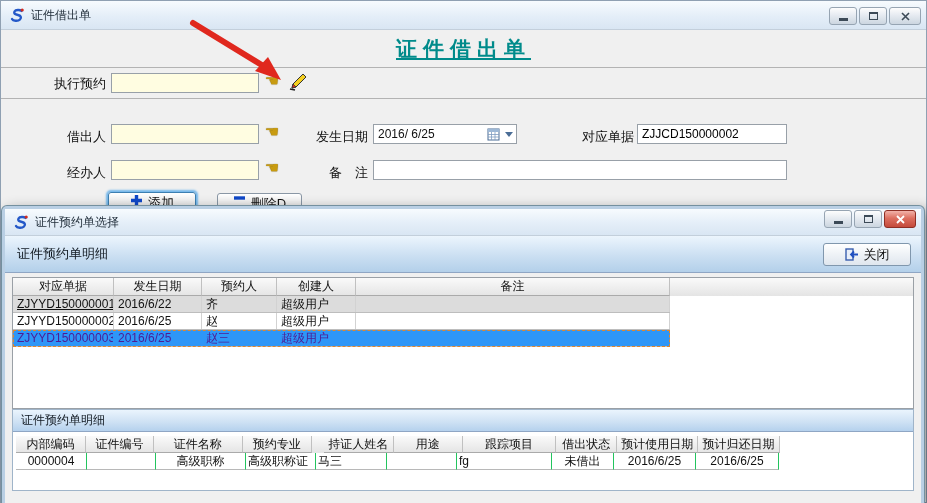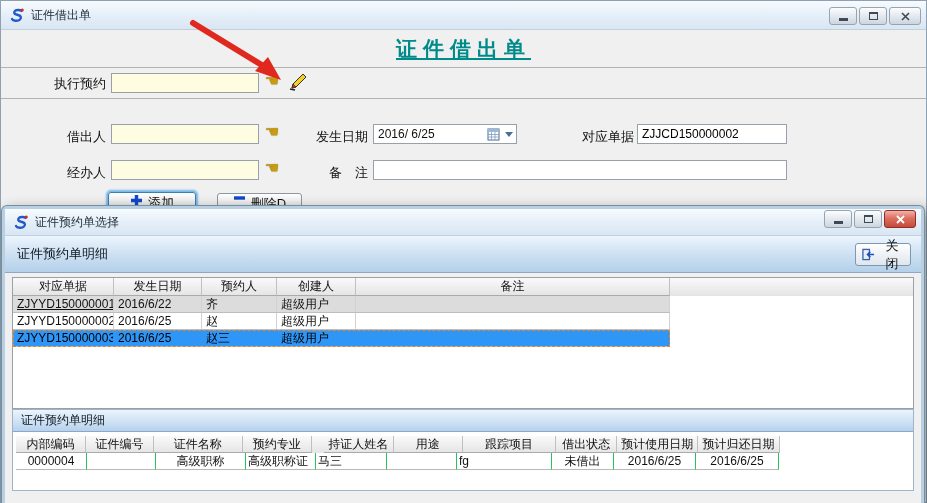--- a/index.html
+++ b/index.html
@@ -80,21 +80,21 @@
   .res-table{position:absolute;left:7px;top:68px;width:902px;height:132px;background:#fff;
              border:1px solid #9aa0a6;overflow:hidden;}
   .grid-head{display:flex;height:18px;background:linear-gradient(#fafafa,#e4e4e4);}
   .grid-head .hc{font-size:12px;color:#111;text-align:center;line-height:17px;
                  border-right:1px solid #c0c0c0;border-bottom:1px solid #aaaaaa;}
   .grid-row{display:flex;height:17px;border-bottom:1px solid #bdbdbd;width:657px;}
   .grid-row .c{font-size:12px;color:#111;line-height:16px;padding-left:4px;overflow:hidden;
                white-space:nowrap;border-right:1px solid #d2d2d2;}
   .grid-row.gray{background:#dcdcdc;}
   .grid-row.selected{background:#2e96f7;color:#fff;outline:1px dashed #e0862c;outline-offset:-1px;}
-  .grid-row.selected .c{color:#000000;border-right-color:transparent;}
+  .grid-row.selected .c{color:#4c1d95;border-right-color:transparent;}
 
   .detail-panel{position:absolute;left:7px;top:200px;width:902px;height:82px;background:#fff;
                 border:1px solid #9fb4c9;overflow:hidden;}
   .cap{height:22px;background:linear-gradient(#eaf4fd,#cfe2f4 55%,#b5d1ed);
        border-bottom:1px solid #8fa6c4;font-size:12px;color:#101820;line-height:21px;padding-left:8px;}
   .det-wrap{margin:4px 0 0 3px;}
   .det-row{display:flex;height:17px;width:764px;}
   .det-row .c{font-size:12px;color:#111;line-height:16px;border-right:1px solid #22c55e;
               border-bottom:1px solid #b8b8b8;overflow:hidden;white-space:nowrap;padding:0 2px;}
   .c.al{text-align:left;}  .c.ac{text-align:center;}
@@ -215,21 +215,21 @@
         <span class="wbtn w-close red">
           <svg class="ic-svg" width="9" height="9" viewBox="0 0 9 9">
               <path d="M1 1 L8 8 M8 1 L1 8" stroke="#fff" stroke-width="1.8"></path>
             </svg>
         </span>
       </span>
     </div>
 
     <div class="dlg-toolbar">
       <span class="prompt">证件预约单明细</span>
-      <button class="tb-btn" style="right:10px;width:56px;">
+      <button class="tb-btn" style="right:10px;width:88px;">
         <svg class="ic-svg" width="14" height="13" viewBox="0 0 14 13">
           <rect x="1" y="1" width="7" height="11" fill="#e8eef8" stroke="#3a5fae" stroke-width="1.4"></rect>
           <path d="M13 6.5 H6 M9 3.5 L6 6.5 L9 9.5" stroke="#2050c0" stroke-width="1.8" fill="none"></path>
         </svg>
         <span>关闭</span>
       </button>
     </div>
 
     <div class="res-table">
       <div class="grid-head">

